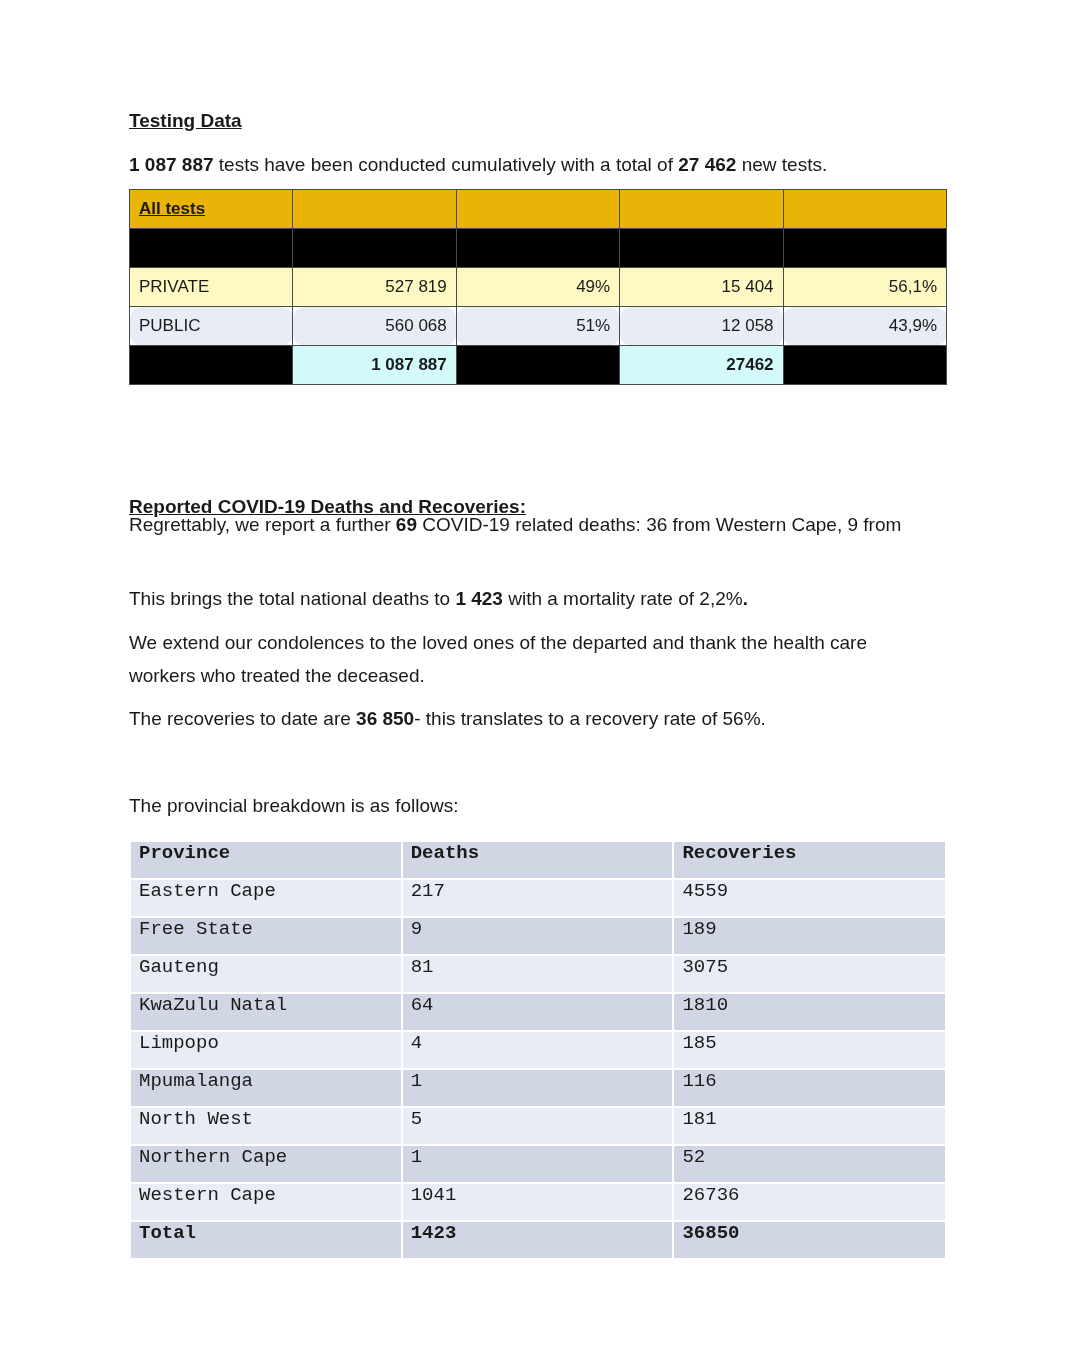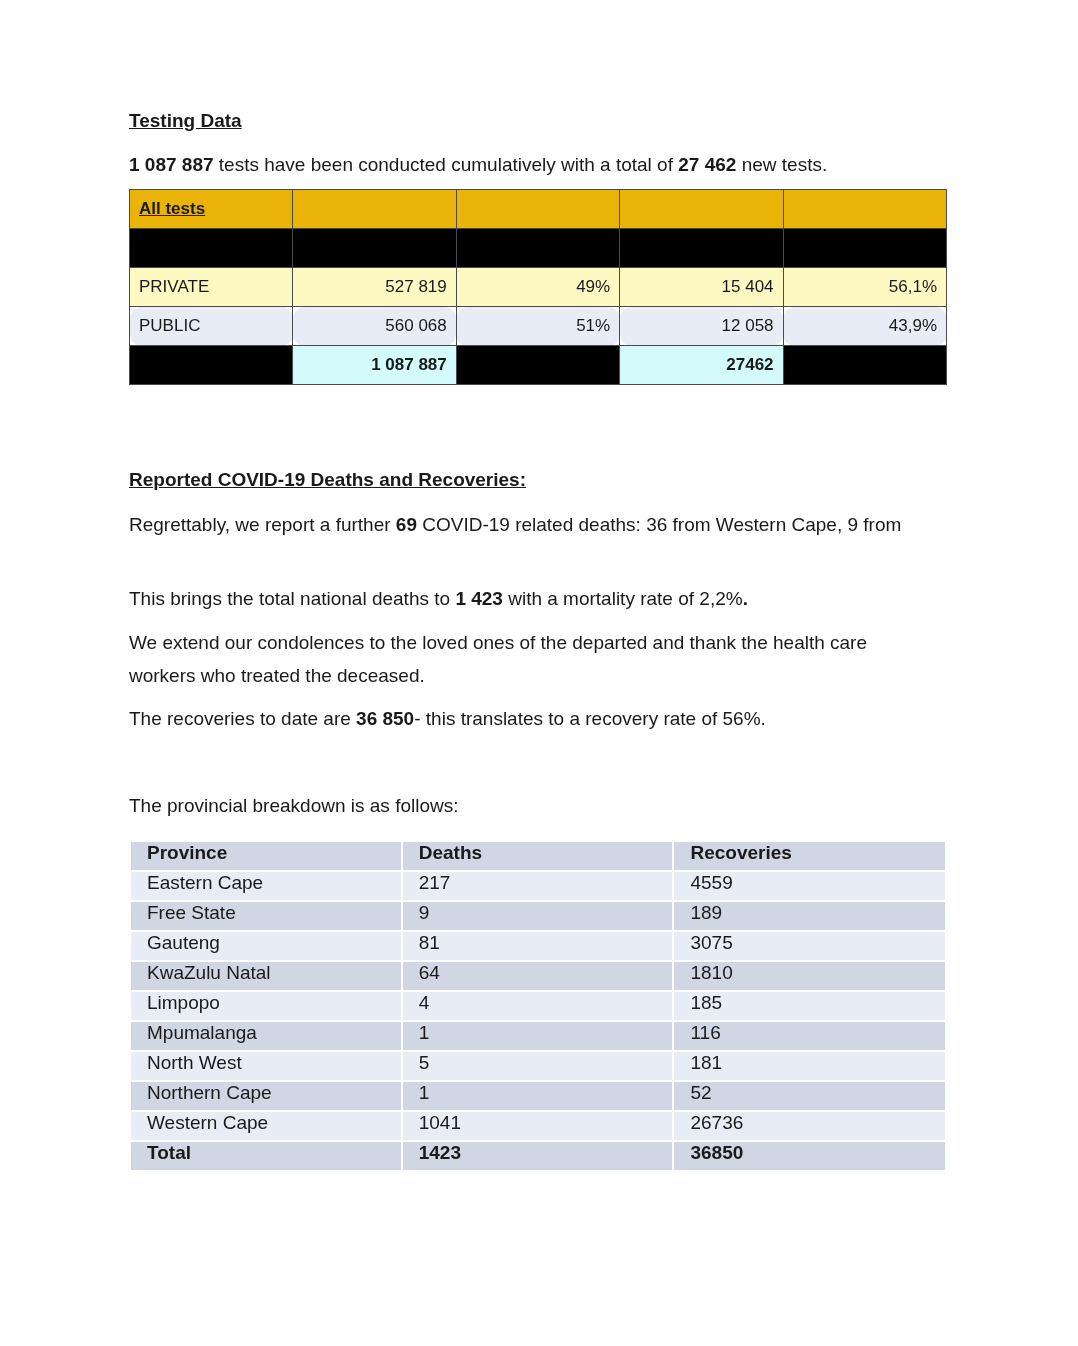--- a/index.html
+++ b/index.html
@@ -16,21 +16,21 @@
   .tt-head td { background:#eab308; }
   .tt-black td { background:#000; }
   .tt-r1 td { background:#fef9c3; }
   .tt-r2 td { background:#e8ecf4;border-radius:12px; }
   .tt-tot td { background:#000; }
   .tt-tot td.cyan { background:#d4fbfb; font-weight:bold; }
   .alltests { font-weight:bold; text-decoration:underline; }
 
   
   table.pt { position:absolute; left:129px; top:840px; width:818px; border-collapse:separate; border-spacing:2px; table-layout:fixed; font-size:19px; }
-  table.pt td { height:28px; padding:0 16px; vertical-align:top; padding-top:0px; line-height:22px; }
+  table.pt td { height:36px; padding:0 8px; vertical-align:top; padding-top:0px; line-height:22px;font-family:Liberation Mono, monospace; }
   table.pt tr.dark td { background:#d0d6e4; }
   table.pt tr.light td { background:#e8ecf4; }
   table.pt tr.bold td { font-weight:bold; }
 </style>
 </head>
 <body>
 
 <div class="abs h" style="left:129px;top:110px;">Testing Data</div>
 
 <div class="abs p" style="left:129px;top:148px;">
@@ -70,21 +70,21 @@
   <tr class="tt-tot">
     <td></td>
     <td class="num cyan">1 087 887</td>
     <td></td>
     <td class="num cyan">27462</td>
     <td></td>
   </tr>
 </tbody>
   </table>
 
-<div class="abs h" style="left:129px;top:469px;">Reported COVID-19 Deaths and Recoveries:</div>
+<div class="abs h" style="left:129px;top:496px;">Reported COVID-19 Deaths and Recoveries:</div>
 
 <div class="abs p" style="left:129px;top:508px;">
   <span>Regrettably, we report a further </span><b>69</b><span> COVID-19 related deaths: 36 from Western Cape, 9 from</span><br>
 </div>
 
 <div class="abs p" style="left:129px;top:582px;">
   <span>This brings the total national deaths to </span><b>1 423</b><span> with a mortality rate of 2,2%</span><b>.</b>
 </div>
 
 <div class="abs p" style="left:129px;top:626px;">

